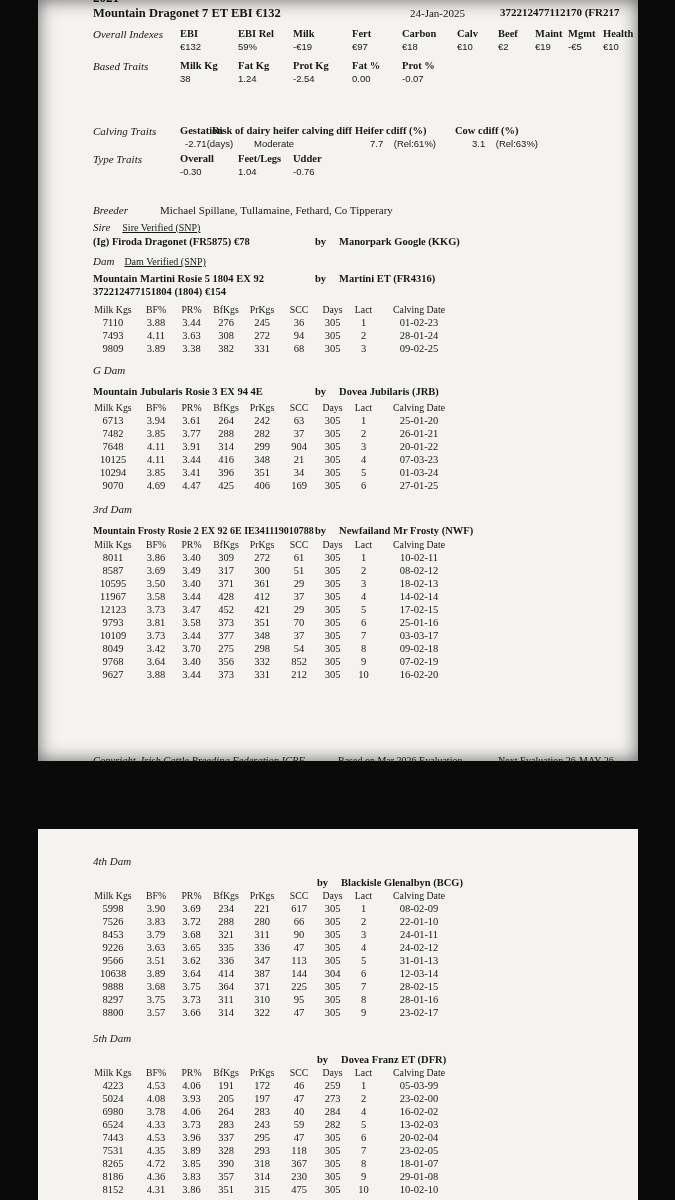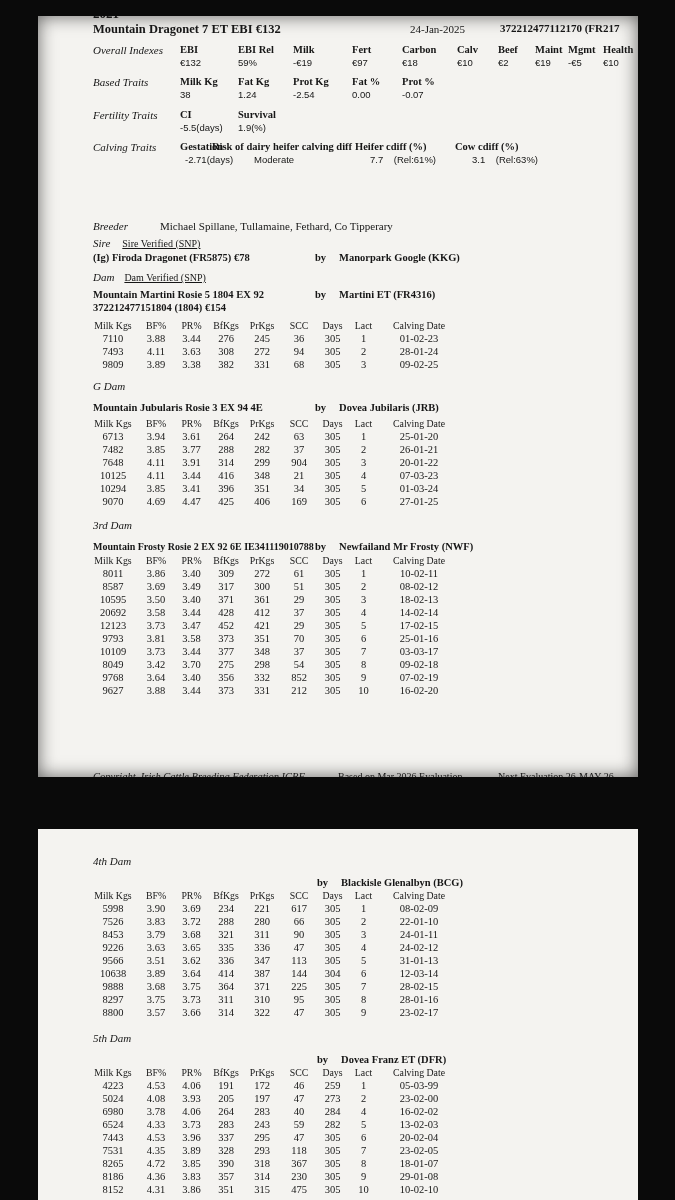--- a/index.html
+++ b/index.html
@@ -4,21 +4,21 @@
 <style>
   html,body{margin:0;padding:0;}
   body{
     width:675px;height:1200px;position:relative;overflow:hidden;
     background:#0a0a0a;
     font-family:"Liberation Serif", serif;
     color:#161616;
     -webkit-font-smoothing:antialiased;
   }
   .page{position:absolute;left:38px;width:600px;background:#f4f3f0;overflow:hidden;}
-  #page1{top:16px;height:761px;box-shadow:0 0 18px rgba(0,0,0,.6) inset;}
+  #page1{top:0;height:761px;box-shadow:0 0 18px rgba(0,0,0,.6) inset;}
   #page2{top:829px;height:470px;}
   .abs{position:absolute;white-space:nowrap;}
 
   
   .clipfrag{left:55px;top:0;height:4px;overflow:hidden;width:60px;}
   .clipfrag span{display:block;font-weight:bold;font-size:13px;line-height:13px;transform:translateY(-9px);}
 
   .title{left:55px;top:6px;font-weight:bold;font-size:12.5px;}
   .hdate{left:372px;top:7px;font-size:11px;}
   .hid{left:462px;top:6px;font-weight:bold;font-size:11px;}
@@ -121,31 +121,20 @@
       <span class="idxcol" style="left: 314px;">
         <span class="ih">Fat %</span>
         <span class="iv">0.00</span>
       </span>
       <span class="idxcol" style="left: 364px;">
         <span class="ih">Prot %</span>
         <span class="iv">-0.07</span>
       </span>
     </div>
 
-  <div class="abs idxrow" style="top:93px">
-    <span class="rowlabel">Fertility Traits</span>
-  <span class="idxcol" style="left: 142px;">
-        <span class="ih">CI</span>
-        <span class="iv">-5.5(days)</span>
-      </span>
-      <span class="idxcol" style="left: 200px;">
-        <span class="ih">Survival</span>
-        <span class="iv">1.9(%)</span>
-      </span>
-    </div>
 
   <div class="abs idxrow" style="top:125px">
     <span class="rowlabel">Calving Traits</span>
     <span class="idxcol" style="left:142px">
       <span class="ih">Gestation</span>
       <span class="iv" style="margin-left:5px">-2.71(days)</span>
     </span>
     <span class="idxcol" style="left:174px">
       <span class="ih">Risk of dairy heifer calving diff</span>
       <span class="iv" style="margin-left:42px">Moderate</span>
@@ -153,20 +142,35 @@
     <span class="idxcol" style="left:317px">
       <span class="ih">Heifer cdiff (%)</span>
       <span class="iv" style="margin-left:15px"><span>7.7</span>&nbsp;&nbsp;&nbsp;&nbsp;<span>(Rel:61%)</span></span>
     </span>
     <span class="idxcol" style="left:417px">
       <span class="ih">Cow cdiff (%)</span>
       <span class="iv" style="margin-left:17px"><span>3.1</span>&nbsp;&nbsp;&nbsp;&nbsp;<span>(Rel:63%)</span></span>
     </span>
   </div>
 
+  <div class="abs idxrow" style="top:153px">
+    <span class="rowlabel">Type Traits</span>
+  <span class="idxcol" style="left: 142px;">
+        <span class="ih">Overall</span>
+        <span class="iv">-0.30</span>
+      </span>
+      <span class="idxcol" style="left: 200px;">
+        <span class="ih">Feet/Legs</span>
+        <span class="iv">1.04</span>
+      </span>
+      <span class="idxcol" style="left: 255px;">
+        <span class="ih">Udder</span>
+        <span class="iv">-0.76</span>
+      </span>
+    </div>
 
   <div class="abs" style="left:55px;top:200px">
     <span style="font-style:italic;font-size:11px">Breeder</span>
     <span style="font-size:11px;margin-left:28px">Michael Spillane, Tullamaine, Fethard, Co Tipperary</span>
   </div>
 
   <div class="abs" style="left:55px;top:217px">
     <span style="font-style:italic;font-size:11px">Sire</span>
     <span class="verified" style="margin-left:8px">Sire Verified (SNP)</span>
   </div>
@@ -375,21 +379,21 @@
         <span class="tcell">3.50</span>
         <span class="tcell">3.40</span>
         <span class="tcell">371</span>
         <span class="tcell">361</span>
         <span class="tcell">29</span>
         <span class="tcell">305</span>
         <span class="tcell">3</span>
         <span class="tcell">18-02-13</span>
       </div>
       <div class="trow">
-        <span class="tcell">20692</span>
+        <span class="tcell">11967</span>
         <span class="tcell">3.58</span>
         <span class="tcell">3.44</span>
         <span class="tcell">428</span>
         <span class="tcell">412</span>
         <span class="tcell">37</span>
         <span class="tcell">305</span>
         <span class="tcell">4</span>
         <span class="tcell">14-02-14</span>
       </div>
       <div class="trow">

